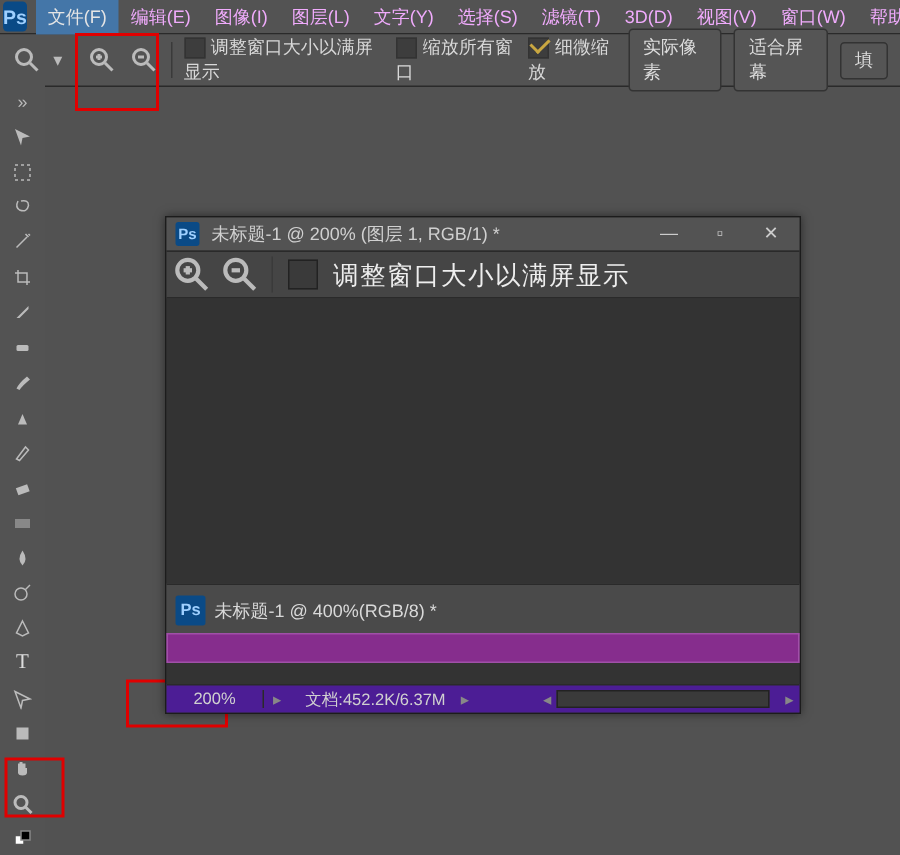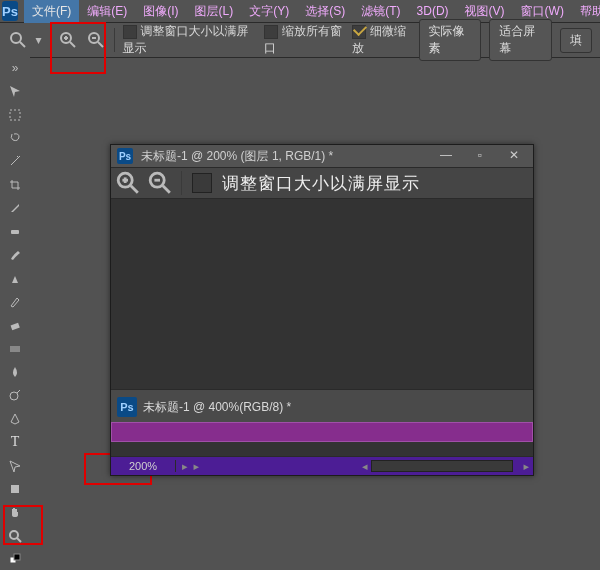--- a/index.html
+++ b/index.html
@@ -240,19 +240,20 @@
   <div class="doc-body">
     <div class="nested-tab">
       <div class="ps-mini2">Ps</div>
       <div class="nested-title">未标题-1 @ 400%(RGB/8) *</div>
     </div>
     <div class="purple-strip"></div>
   </div>
   <div class="statusbar">
     <div class="zoom-box">200%</div>
     <span style="padding:0 6px;color:#888">▸</span>
+    <div class="status-info">文档:452.2K/6.37M</div>
     <span style="color:#888">▸</span>
     <div class="status-sep"></div>
     <span style="color:#888;padding:0 4px">◂</span>
     <div class="status-scroll"></div>
     <span style="color:#888;padding:0 4px">▸</span>
   </div>
 </div>
 
 </body></html>

